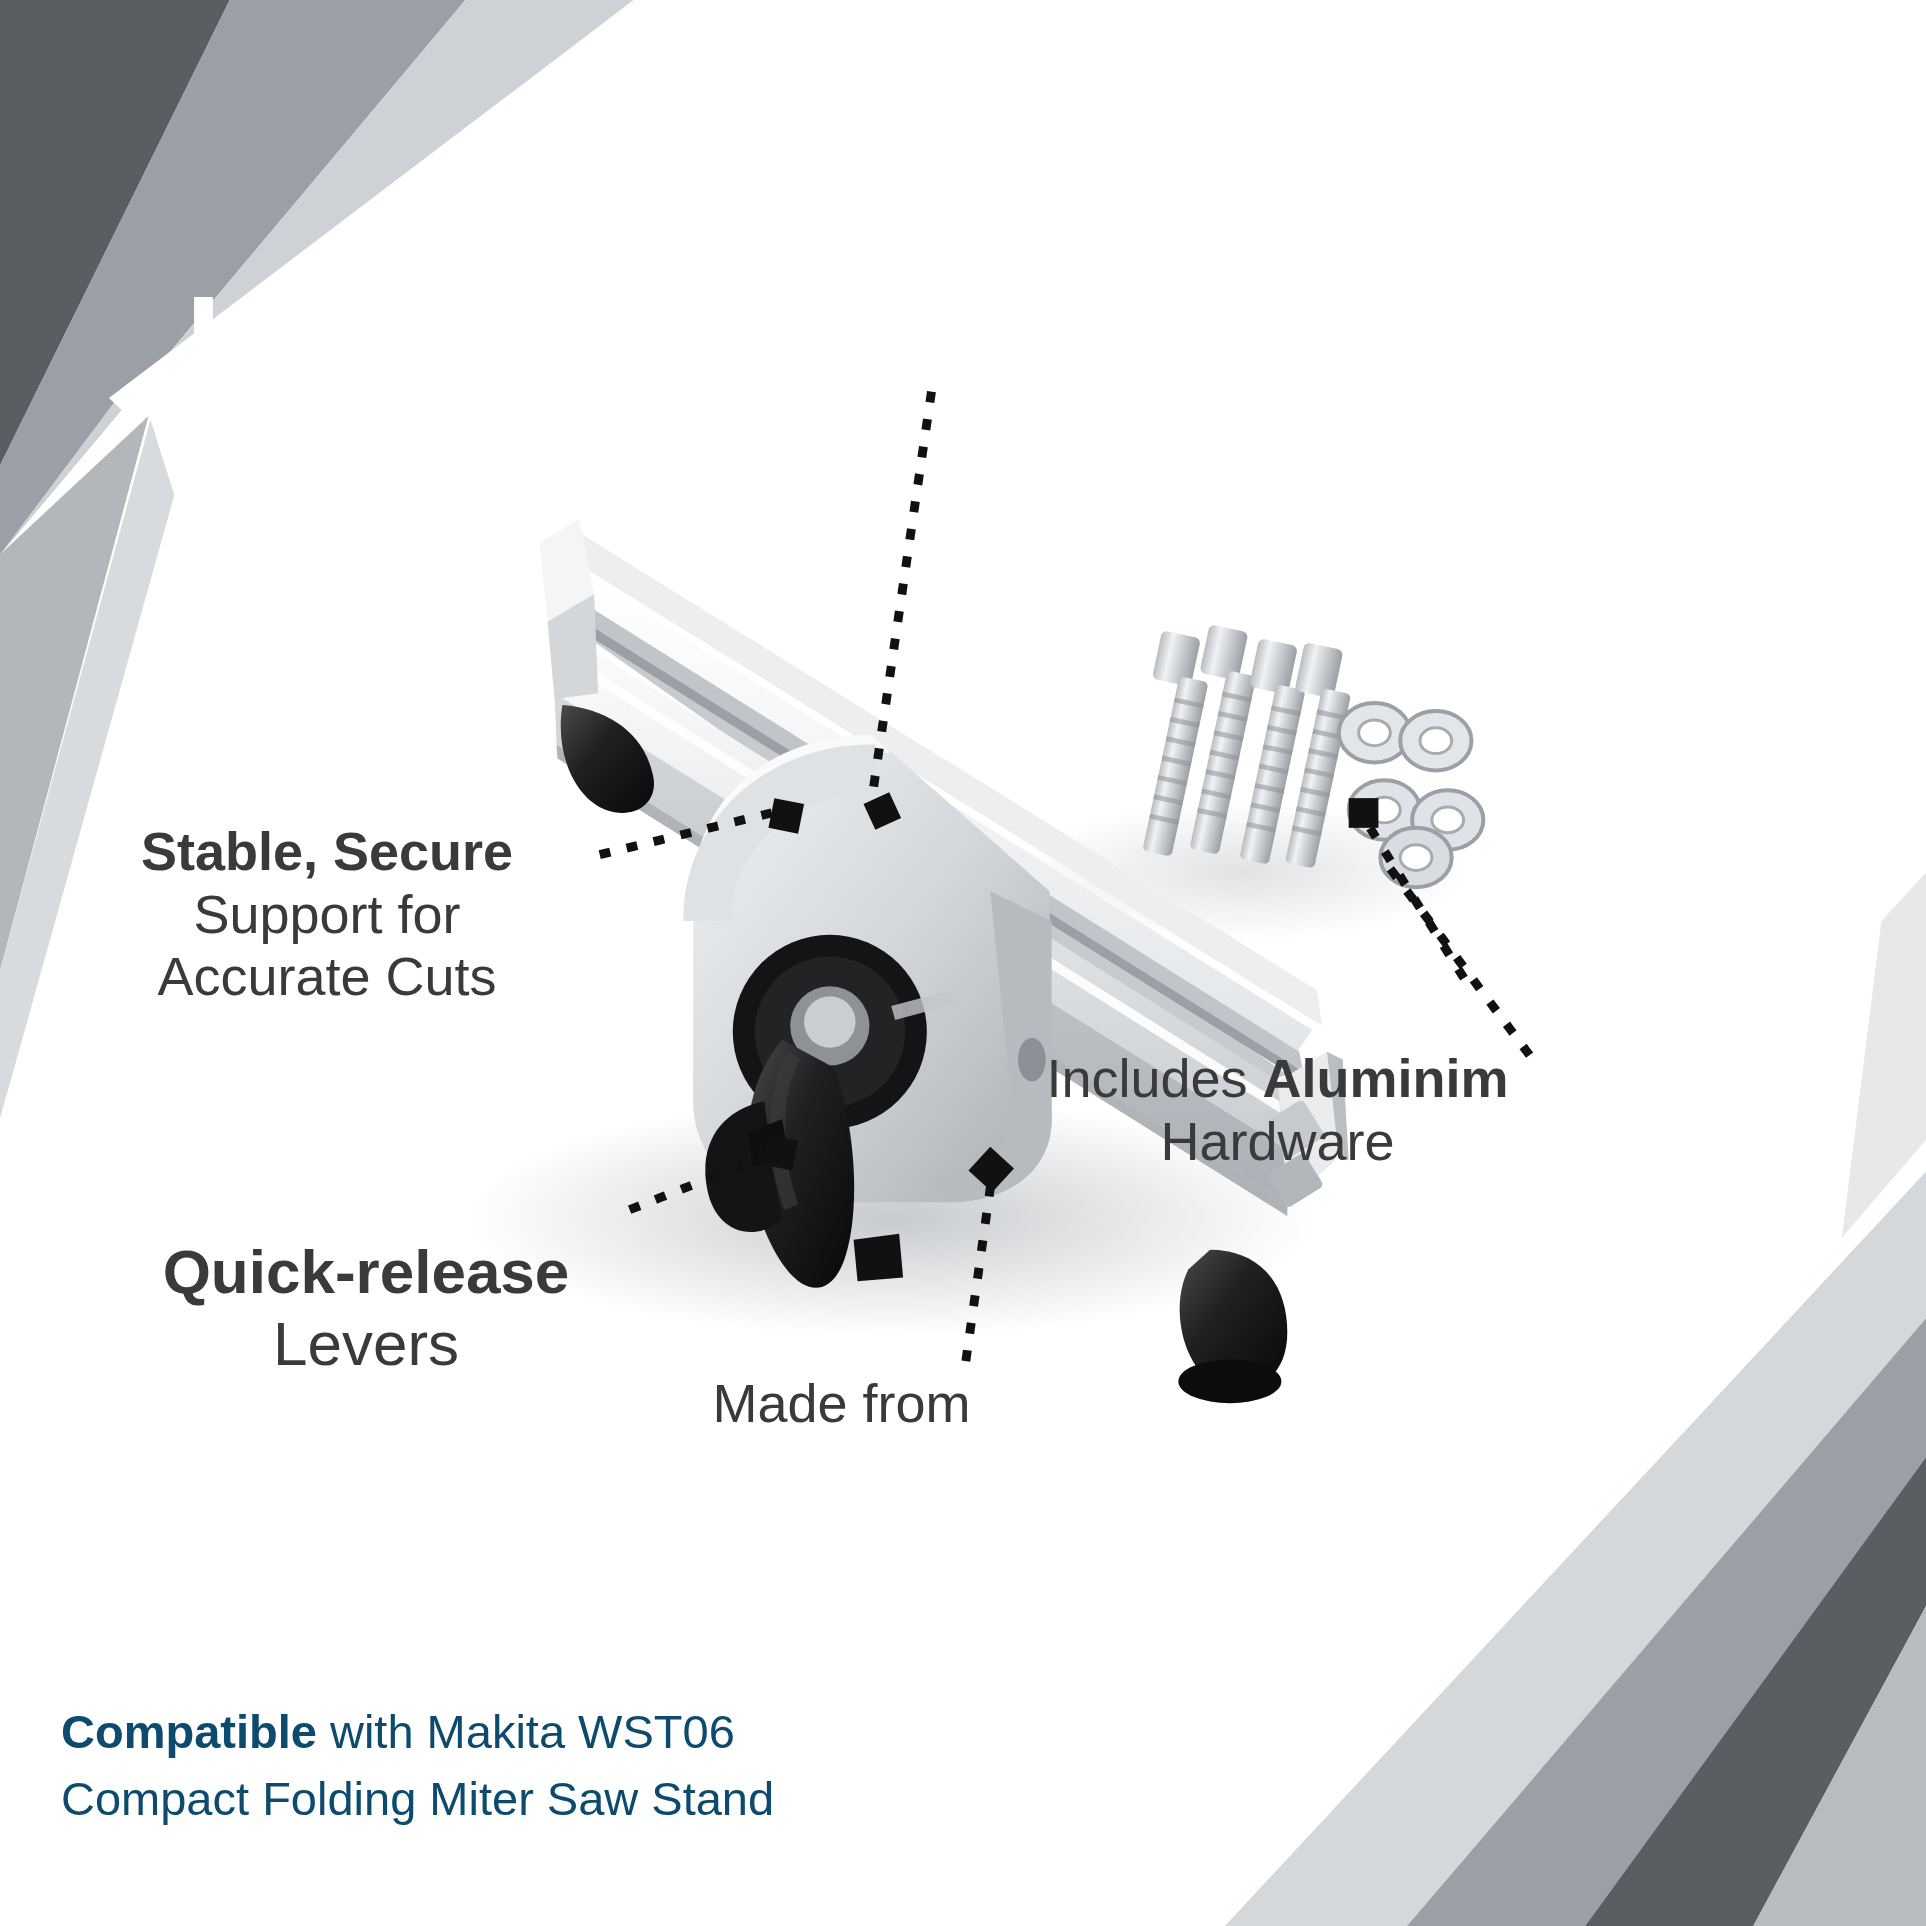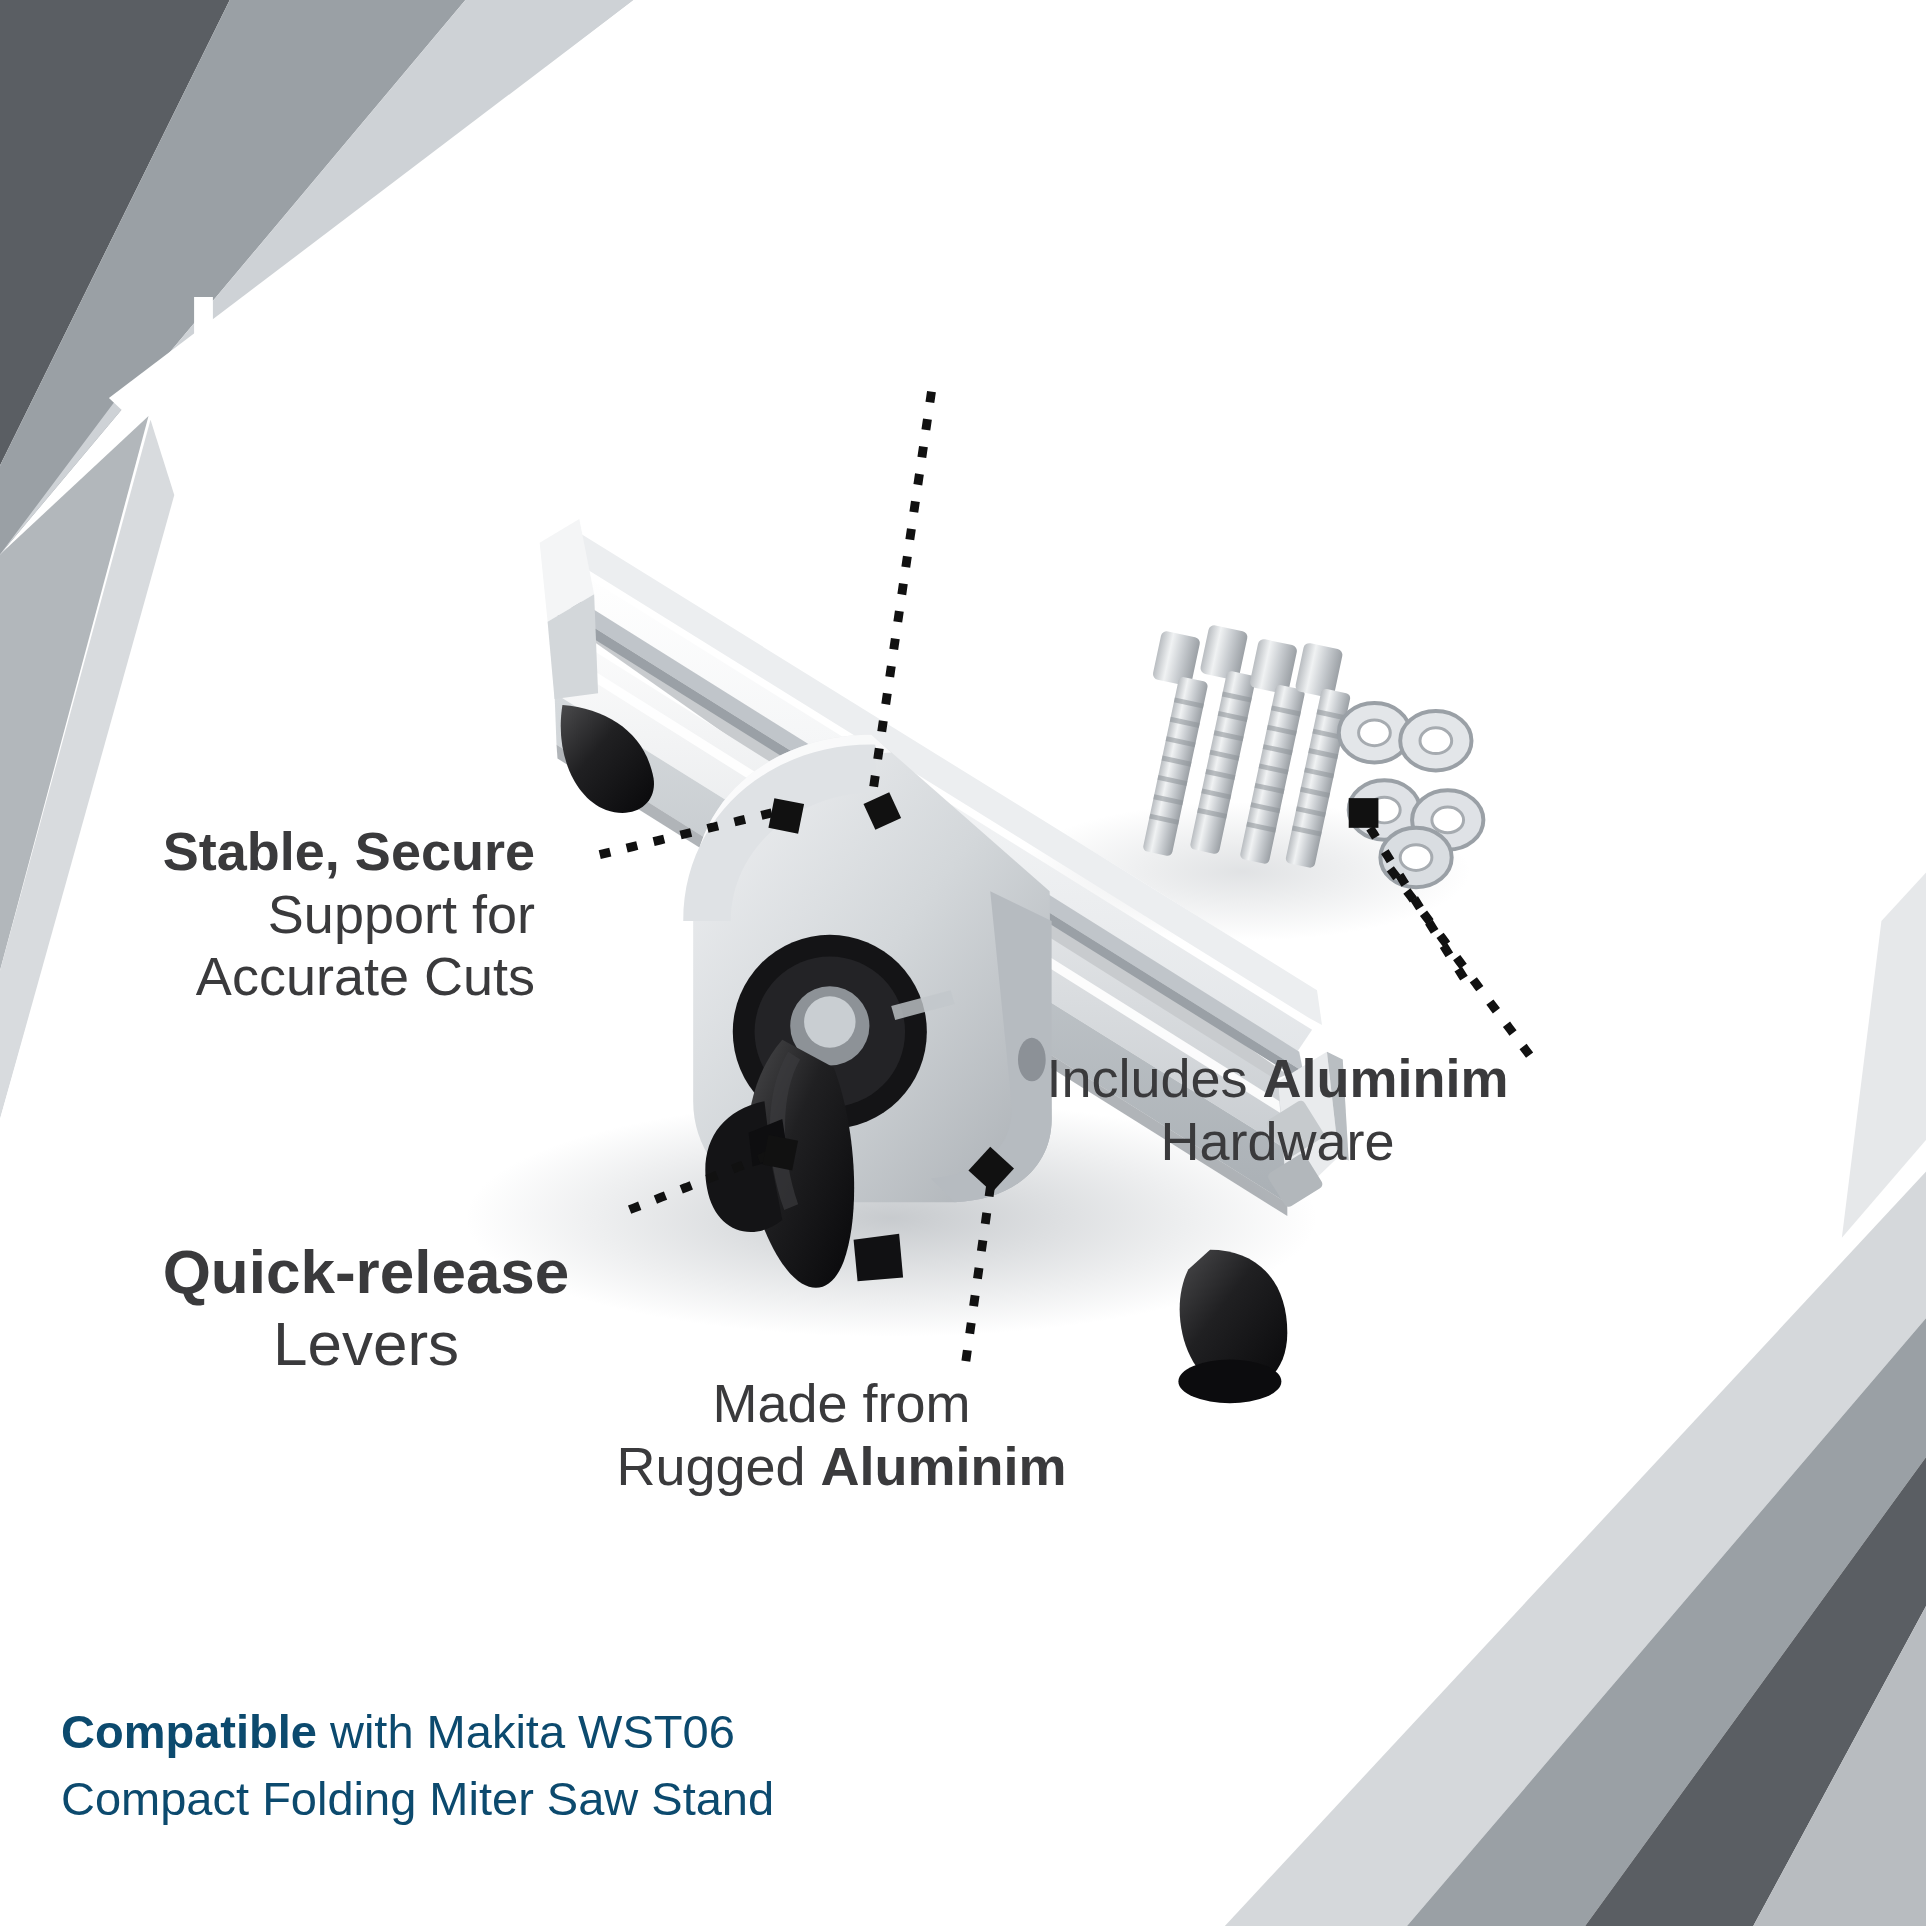--- a/index.html
+++ b/index.html
@@ -21,21 +21,21 @@
 
   
   .callout{position:absolute;line-height:1.16;color:#3a3a3c;}
   .callout .ln{display:block;white-space:nowrap;}
   .b{font-weight:700;}
 
   #callout-commercial{
     left:442px;top:242px;width:653px;text-align:center;font-size:56px;
   }
   #callout-stable{
-    left:119px;top:820px;width:416px;text-align:right;font-size:54px;
+    left:119px;top:820px;width:416px;text-align:center;font-size:54px;
   }
   #callout-quick{
     left:158px;top:1236px;width:416px;text-align:center;font-size:62px;
   }
   #callout-aluminum{
     left:594px;top:1372px;width:495px;text-align:center;font-size:54px;
   }
   #callout-mounting{
     left:1030px;top:1047px;width:495px;text-align:center;font-size:54px;
   }
@@ -299,21 +299,20 @@
     <span class="ln">Accurate Cuts</span>
   </div>
 
   <div class="callout" id="callout-quick">
     <span class="ln b">Quick-release</span>
     <span class="ln">Levers</span>
   </div>
 
   <div class="callout" id="callout-aluminum">
     <span class="ln">Made from</span>
-    <span class="ln"><span>Rugged </span><span class="b">Aluminim</span></span>
   </div>
 
   <div class="callout" id="callout-mounting">
     <span class="ln"><span>Includes </span><span class="b">Aluminim</span></span>
     <span class="ln">Hardware</span>
   </div>
 
   <div id="compatibility">
     <span class="ln"><span class="b">Compatible</span><span> with Makita WST06</span></span>
     <span class="ln">Compact Folding Miter Saw Stand</span>

